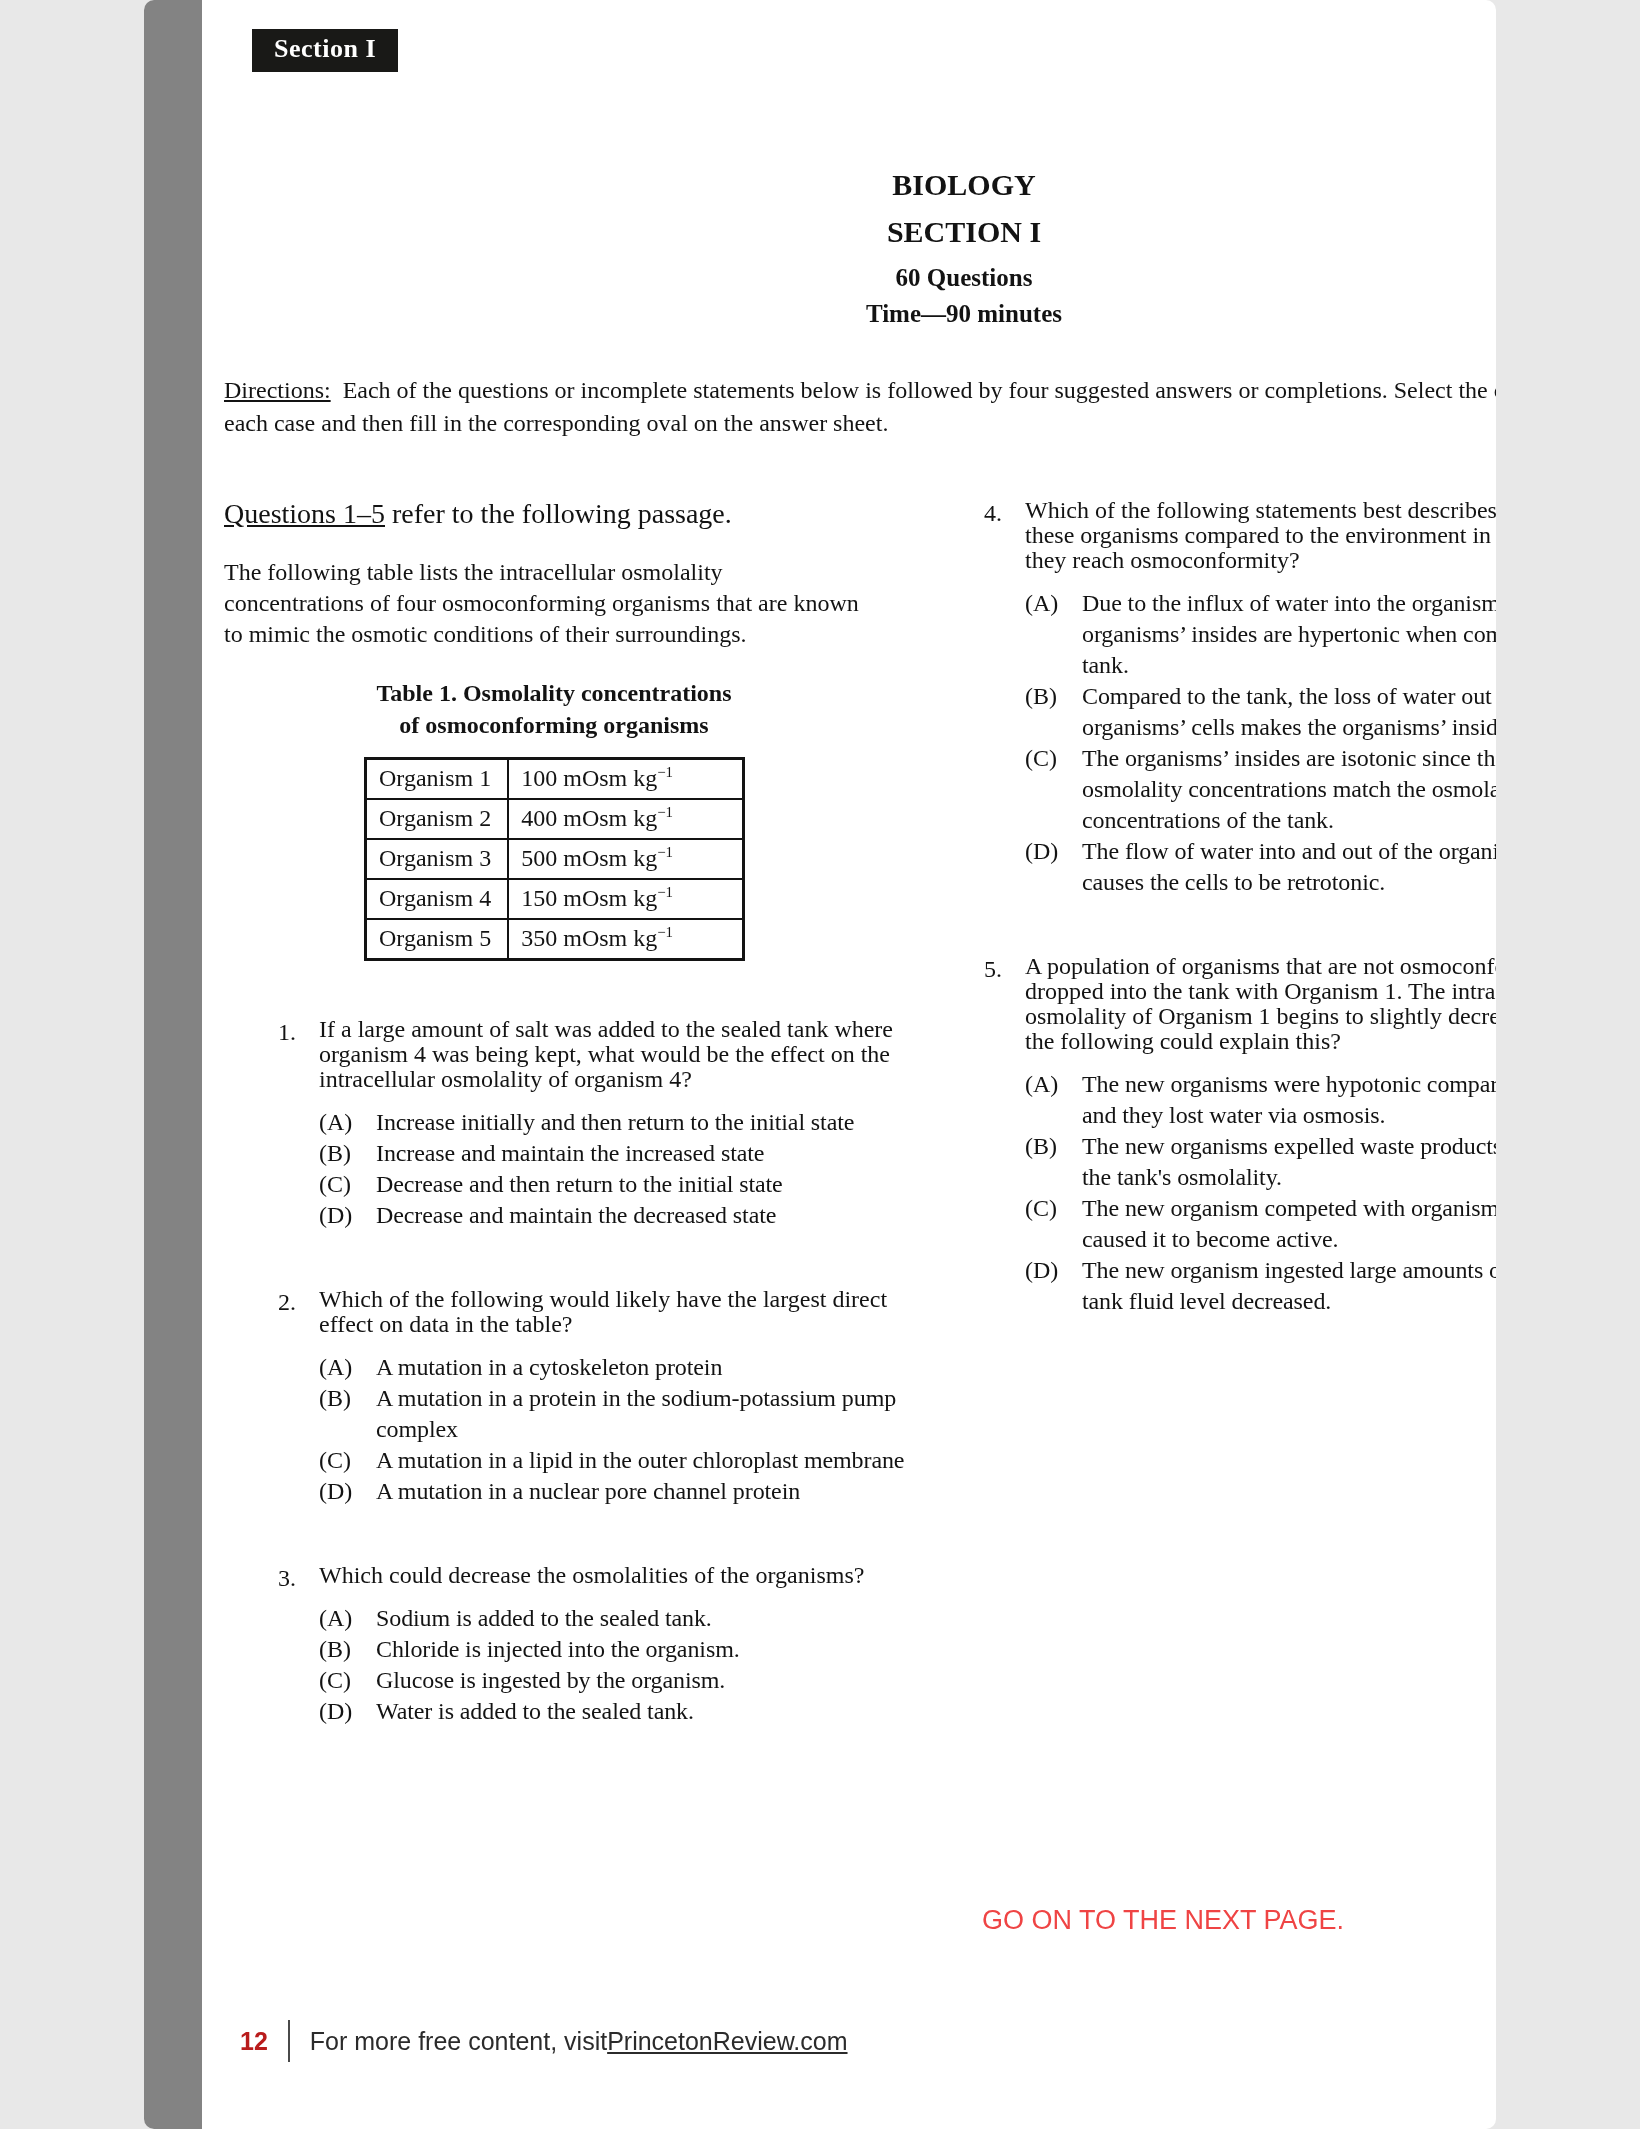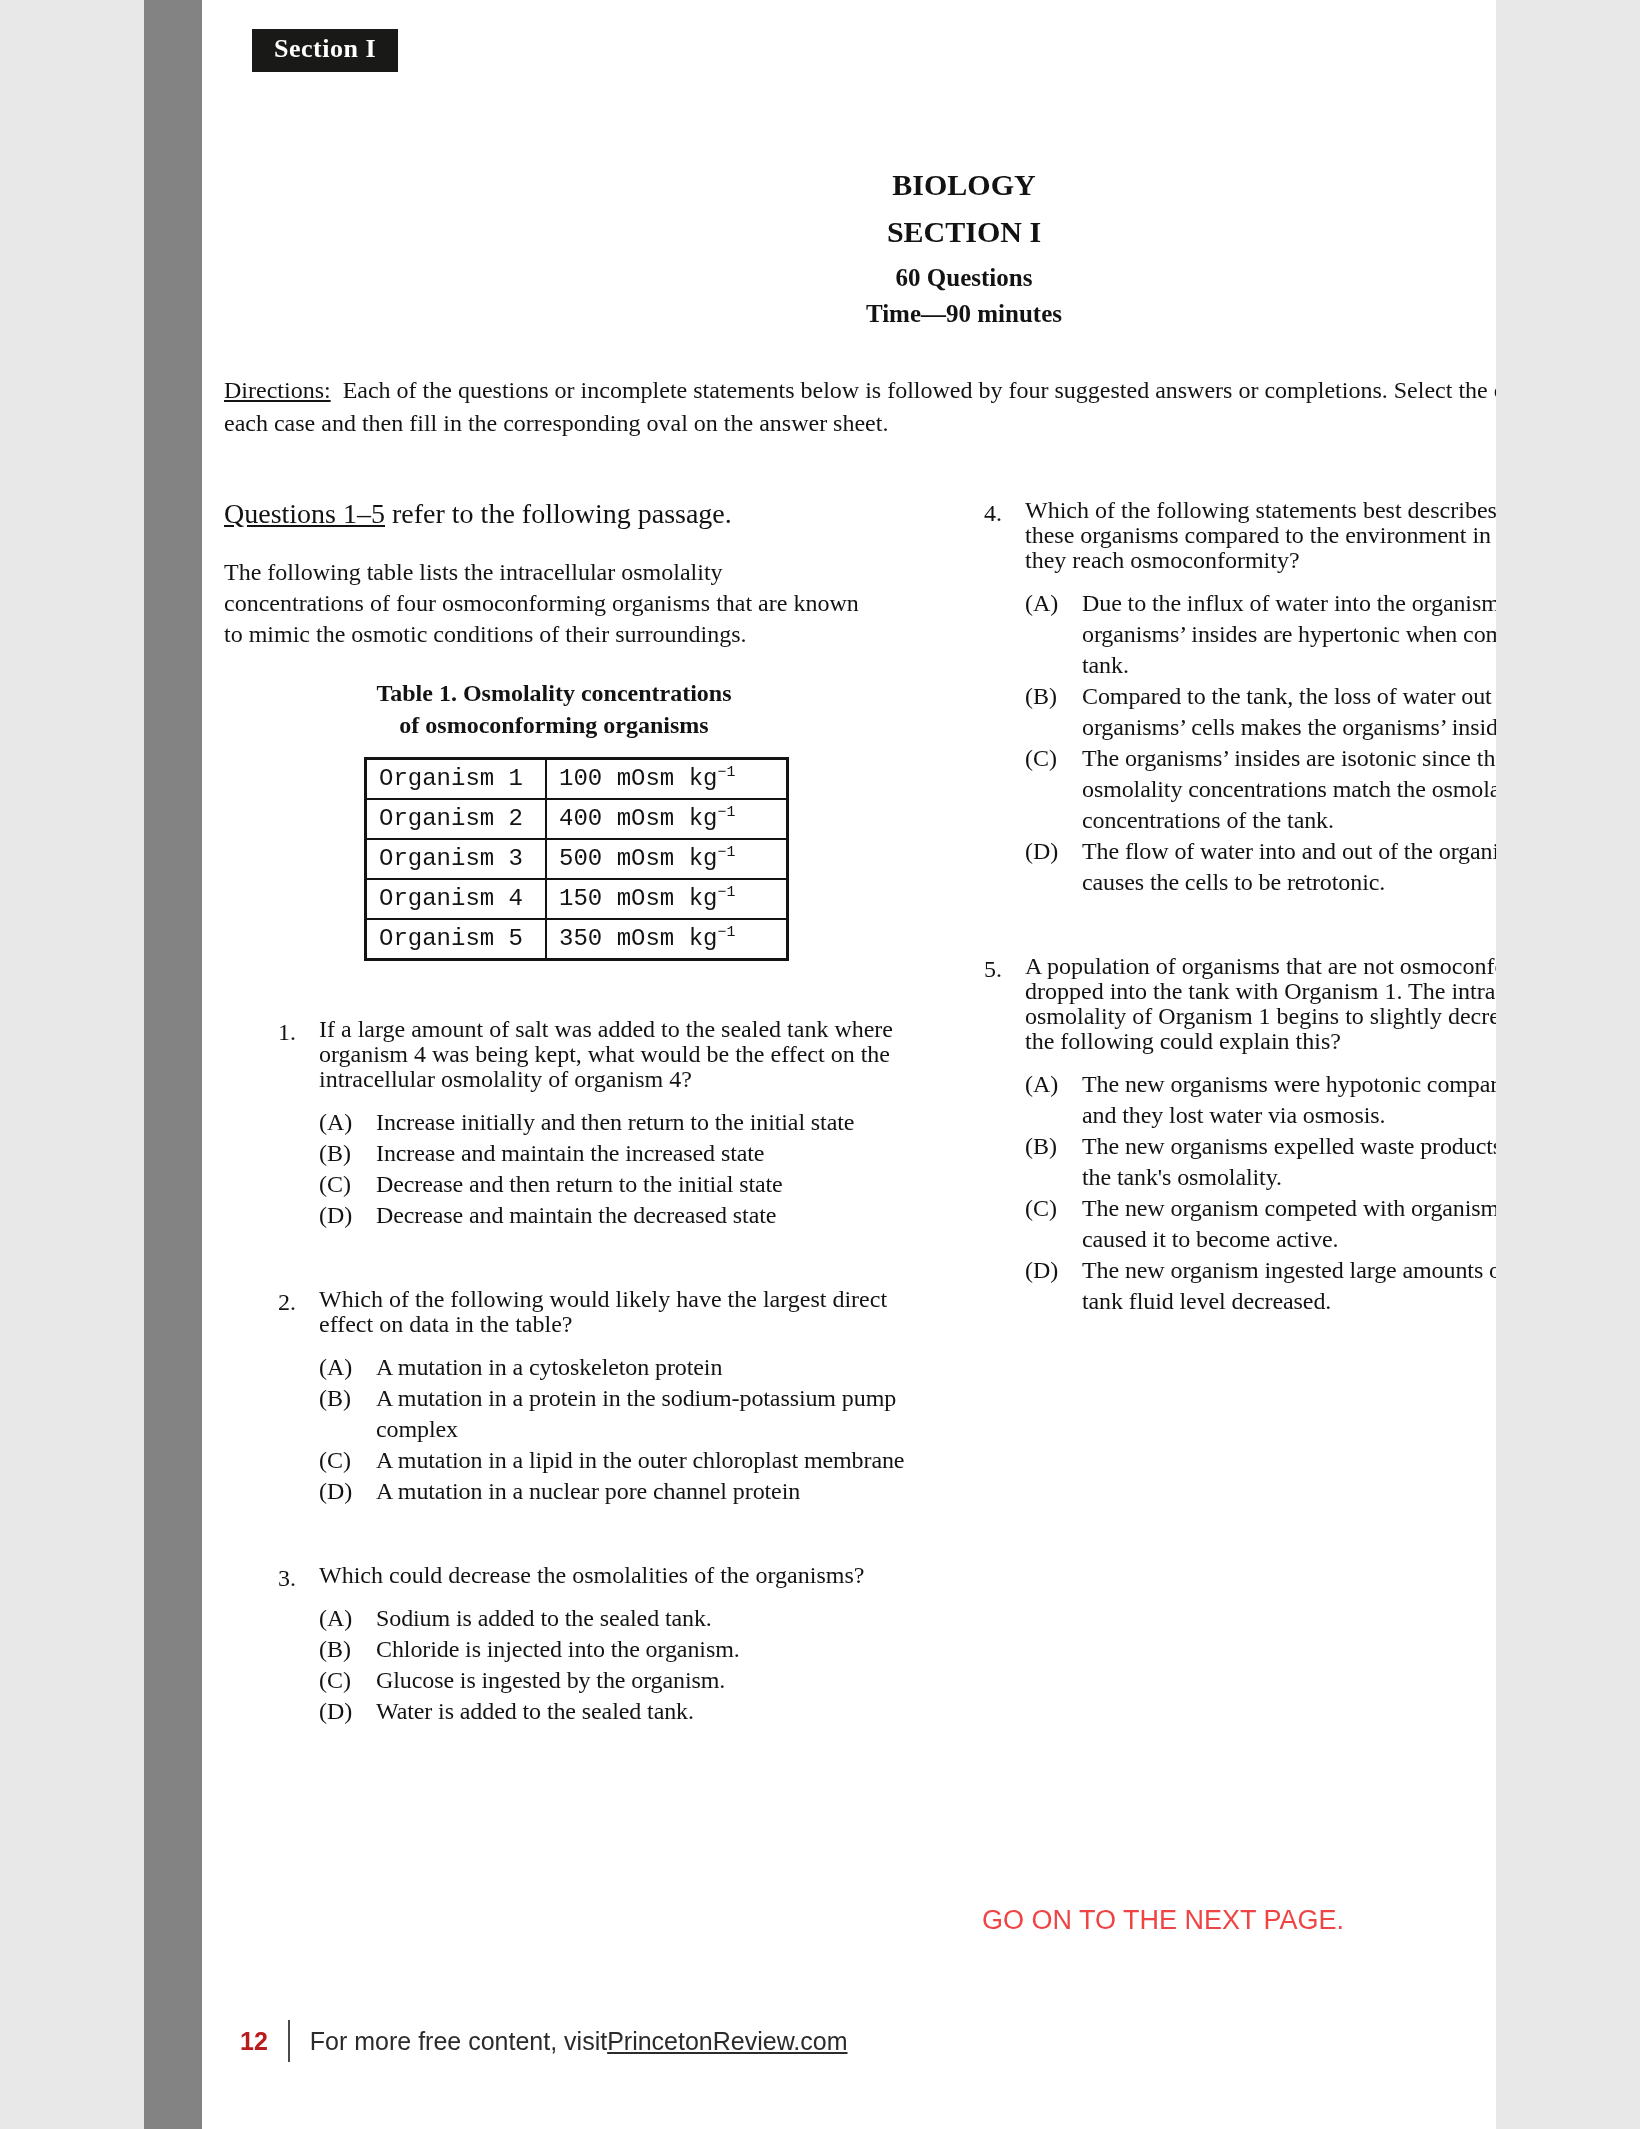--- a/index.html
+++ b/index.html
@@ -4,20 +4,21 @@
 <style>
   html,body { margin:0; padding:0; background:#e8e8e8; }
   .page {
     position:relative;
     width:1352px; height:2129px;
     background:#ffffff;
     font-family:"Liberation Serif", serif;
     color:#131313;
     overflow:hidden;
     margin:0 auto;
+    border-radius:10px;
   }
   .graybar {
     position:absolute; left:0; top:0;
     width:58px; height:2129px;
     background:#838383;
   }
   .section-badge {
     position:absolute; left:108px; top:29px;
     background:#191917; color:#ffffff;
     font-weight:bold; font-size:26px;
@@ -56,23 +57,22 @@
   .table-block { margin:27px 0 0 140px; width:380px; text-align:center; }
   .table-title { font-size:24px; font-weight:bold; line-height:32px; }
   table.osmo {
     border-collapse:collapse; margin:16px auto 0 auto;
     border:3px solid #131313;
     text-align:left;
   }
   table.osmo td {
     border:2px solid #131313;
     font-size:24px; line-height:31px;
-    padding:3px 22px 4px 12px;
+    padding:3px 16px 4px 12px;
     white-space:nowrap;
-    font-family:Liberation Mono, monospace;
   }
   table.osmo td.val { min-width:205px; }
   sup.exp { font-size:62%; line-height:0; }
   
   .q { display:flex; margin-top:56px; }
   .col-left .q { margin-left:54px; }
   .col-right .q { margin-left:4px; }
   .col-right .q:first-child { margin-top:0; }
   .qnum { width:41px; flex:none; font-size:24px; line-height:31px; }
   .qbody { flex:1; }

